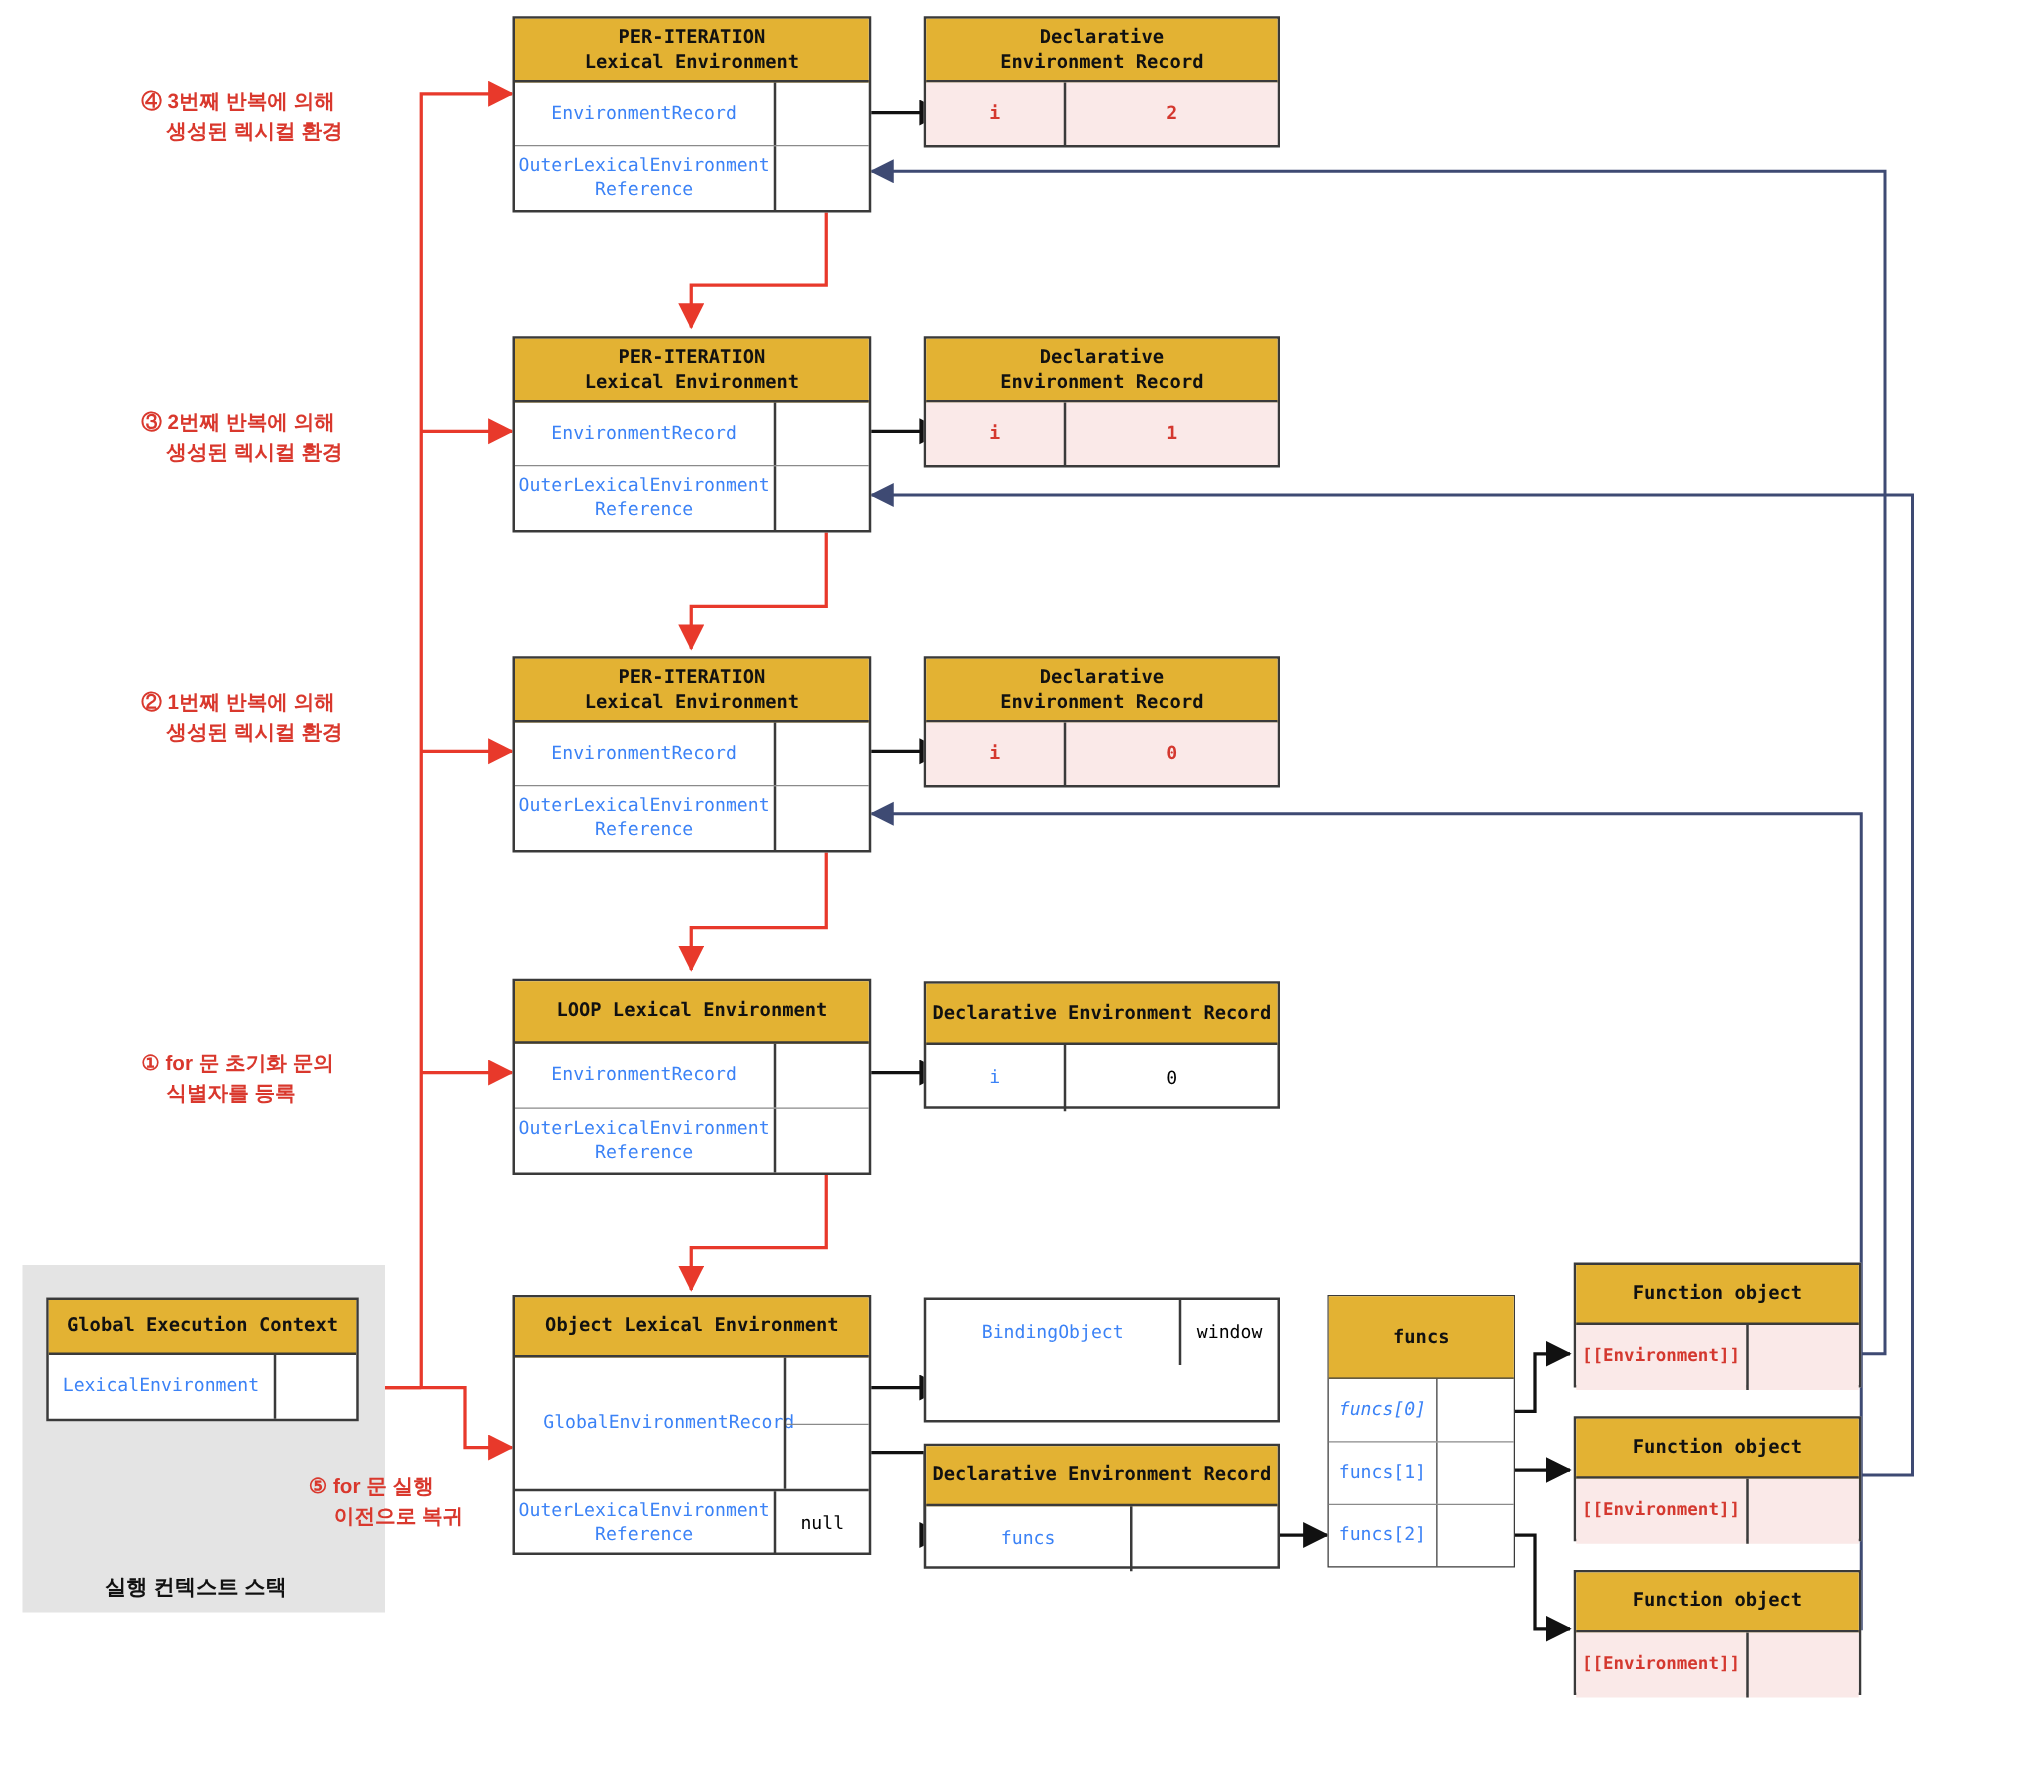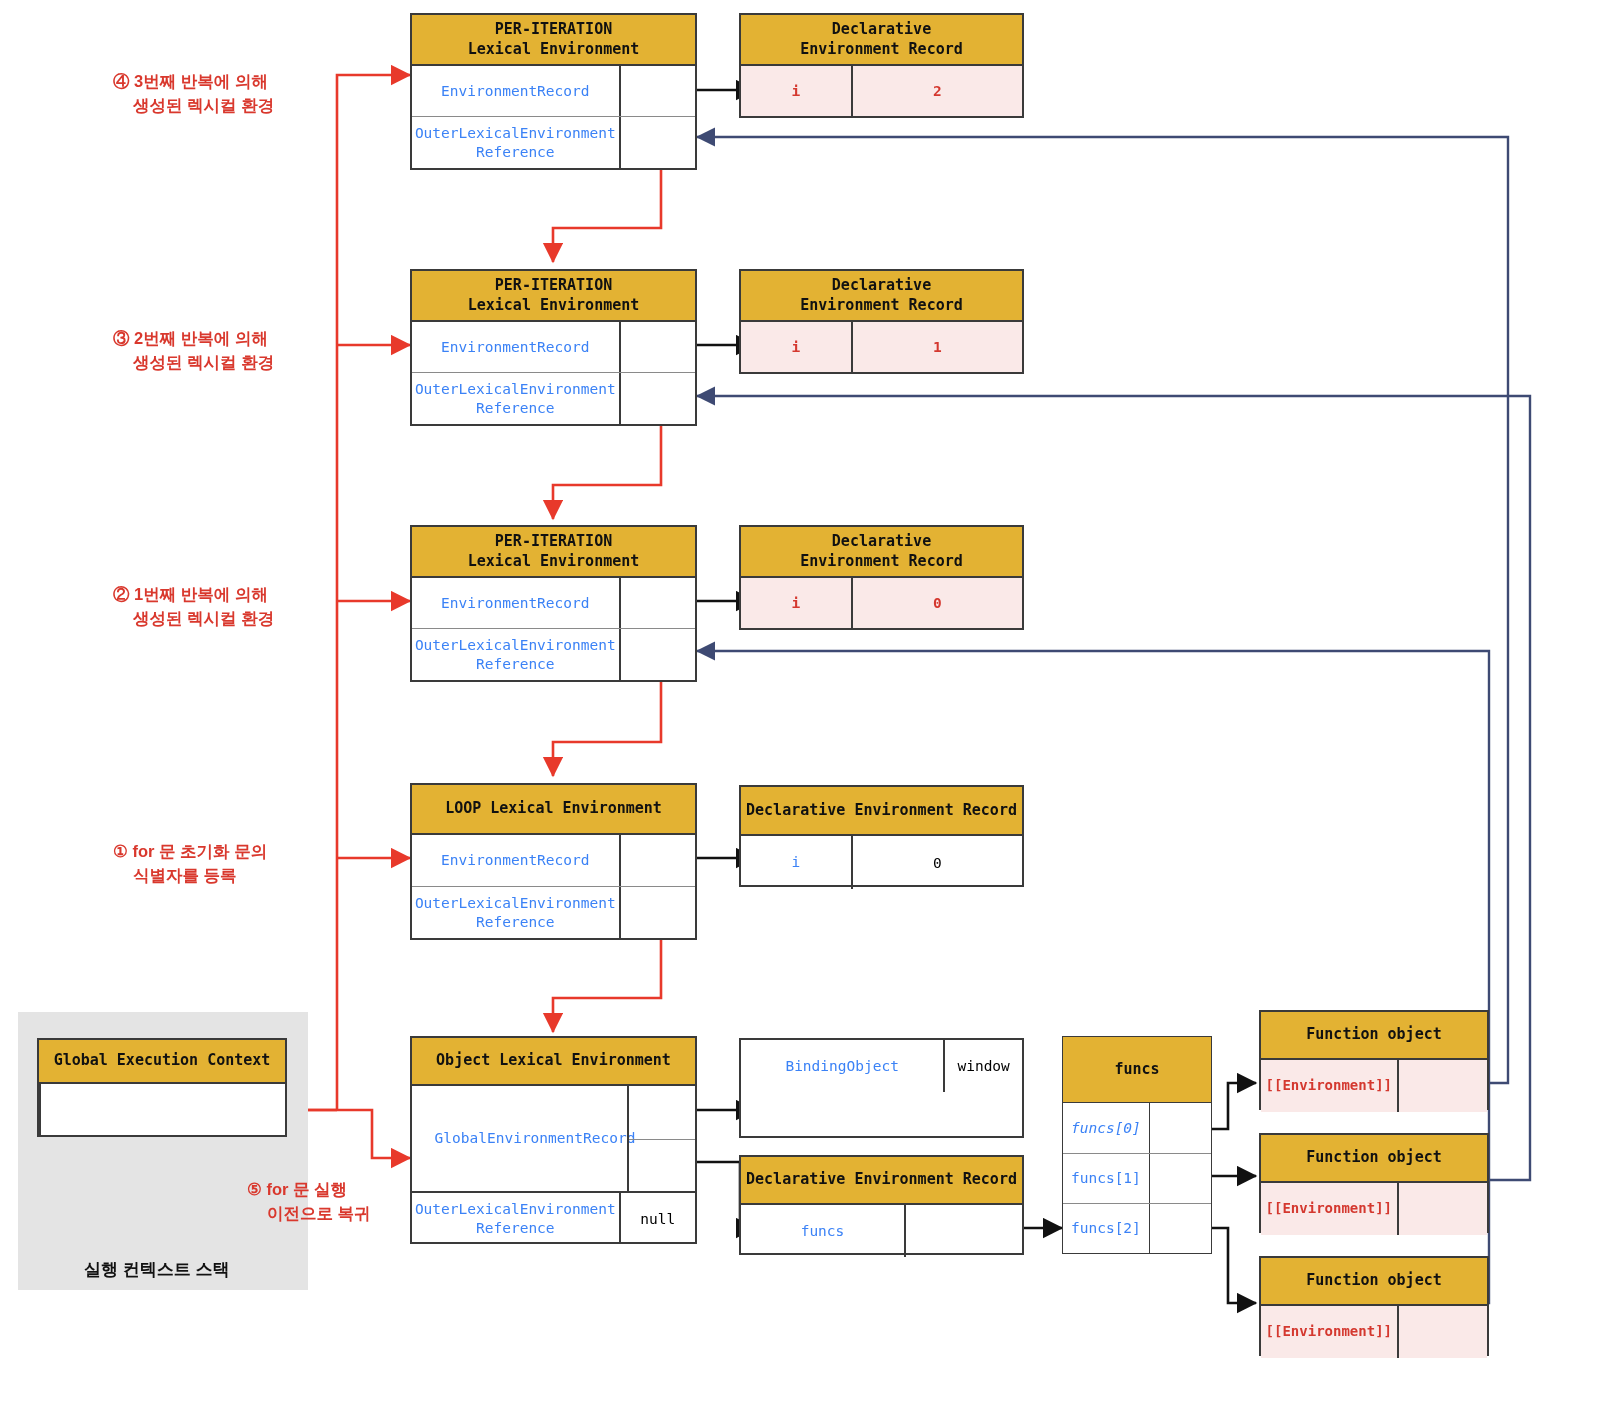--- a/index.html
+++ b/index.html
@@ -108,35 +108,36 @@
       <circle cx="1448" cy="1303" r="6" fill="#3E4A73" stroke="none"></circle>
     </g>
   </svg>
 
   <div class="stack" style="left:18px;top:1012px;width:290px;height:278px;"></div>
   <div class="stacklabel" style="left:84px;top:1258px;">실행 컨텍스트 스택</div>
 
   <div class="box" style="left:37px;top:1038px;width:250px;height:99px;">
     <div class="hdr" style="height:44px;">Global Execution Context</div>
     <div class="row" style="height:51px;">
+      <div class="cellL" style="width:73%;">LexicalEnvironment</div>
       <div class="cellR" style="width:27%;"></div>
     </div>
   </div>
 
   <div class="note" style="left:113px;top:70px;width:230px;">
     <span>④</span>
     <span>3번째 반복에 의해</span>
     <span class="ln2">생성된 렉시컬 환경</span>
   </div>
   <div class="note" style="left:113px;top:327px;width:230px;">
     <span>③</span>
     <span>2번째 반복에 의해</span>
     <span class="ln2">생성된 렉시컬 환경</span>
   </div>
-  <div class="note" style="left:113px;top:583px;width:230px;">
+  <div class="note" style="left:113px;top:551px;width:230px;">
     <span>②</span>
     <span>1번째 반복에 의해</span>
     <span class="ln2">생성된 렉시컬 환경</span>
   </div>
   <div class="note" style="left:113px;top:840px;width:235px;">
     <span>①</span>
     <span>for 문 초기화 문의</span>
     <span class="ln2">식별자를 등록</span>
   </div>
   <div class="note" style="left:247px;top:1178px;width:200px;">

